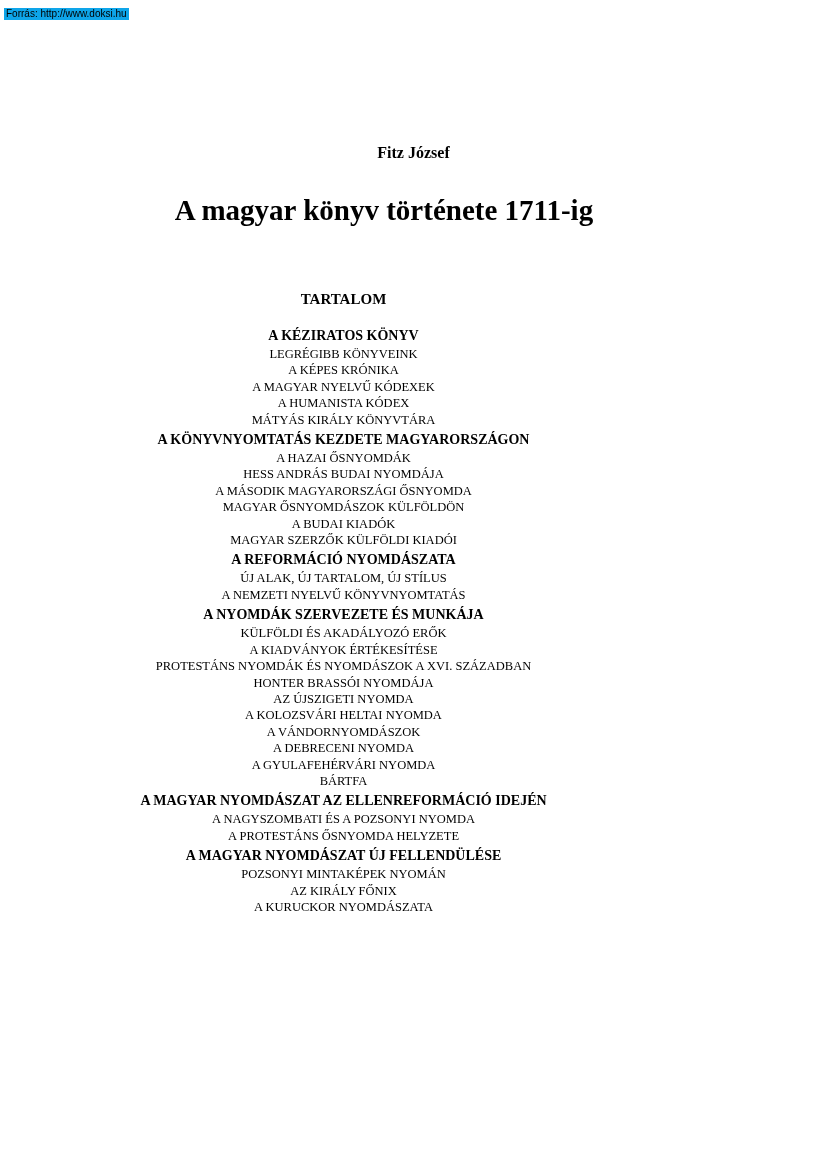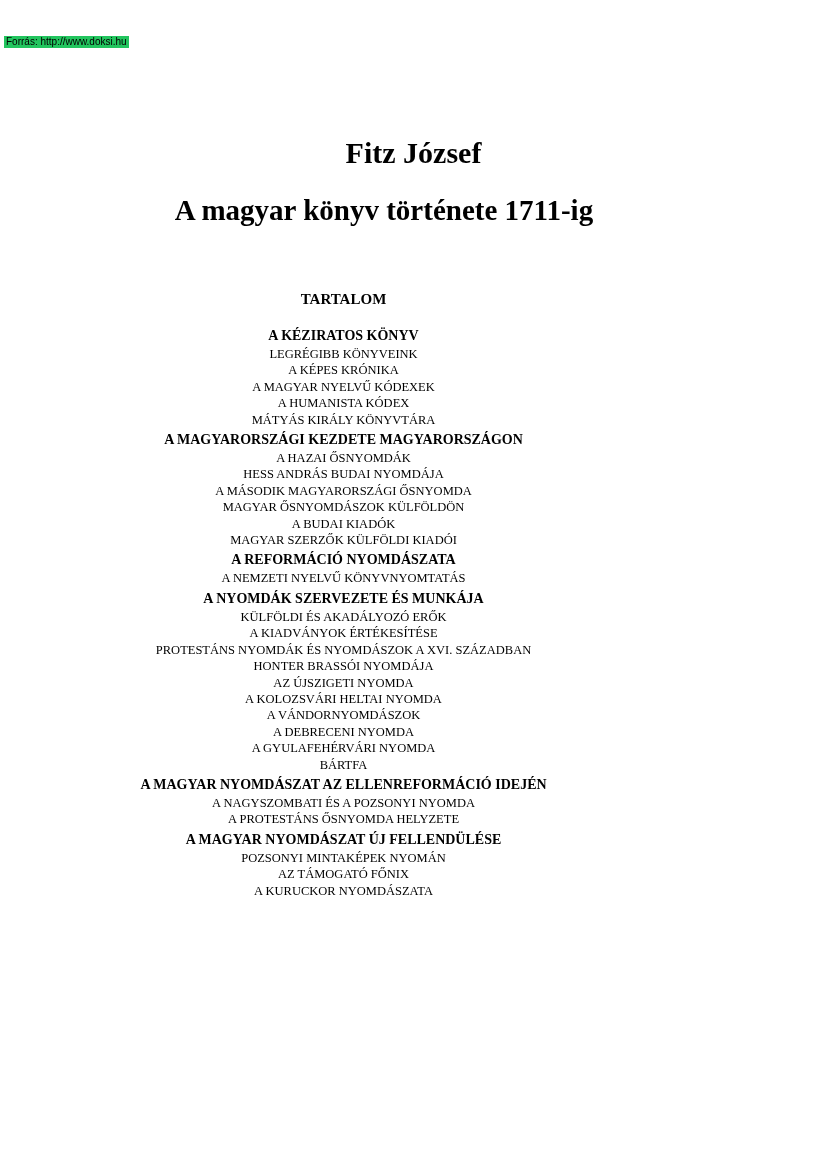--- a/index.html
+++ b/index.html
@@ -15,33 +15,32 @@
       color: #000000;
       font-family: "Liberation Serif", serif;
     }
     .source-note {
       position: absolute;
       left: 4px;
       top: 8px;
       font-family: "Liberation Sans", sans-serif;
       font-size: 10px;
       color: #000;
-      background: #22c55e;
+      background: #0ea5e9;
       padding: 0 2px;
       line-height: 12px;
-      margin-top: 28px;
     }
     .author {
       position: absolute;
       left: 0;
       width: 827px;
       top: 140px;
       text-align: center;
       font-weight: bold;
-      font-size: 30px;
+      font-size: 16px;
       line-height: 26px;
     }
     .book-title {
       position: absolute;
       left: 0;
       width: 768px;
       top: 193px;
       text-align: center;
       font-weight: bold;
       font-size: 29px;
@@ -89,31 +88,32 @@
   <div class="toc-section">
     <div class="toc-section-title">A KÉZIRATOS KÖNYV</div>
     <div class="toc-item">LEGRÉGIBB KÖNYVEINK</div>
     <div class="toc-item">A KÉPES KRÓNIKA</div>
     <div class="toc-item">A MAGYAR NYELVŰ KÓDEXEK</div>
     <div class="toc-item">A HUMANISTA KÓDEX</div>
     <div class="toc-item">MÁTYÁS KIRÁLY KÖNYVTÁRA</div>
   </div>
 
   <div class="toc-section">
-    <div class="toc-section-title">A MAGYARORSZÁGI KEZDETE MAGYARORSZÁGON</div>
+    <div class="toc-section-title">A KÖNYVNYOMTATÁS KEZDETE MAGYARORSZÁGON</div>
     <div class="toc-item">A HAZAI ŐSNYOMDÁK</div>
     <div class="toc-item">HESS ANDRÁS BUDAI NYOMDÁJA</div>
     <div class="toc-item">A MÁSODIK MAGYARORSZÁGI ŐSNYOMDA</div>
     <div class="toc-item">MAGYAR ŐSNYOMDÁSZOK KÜLFÖLDÖN</div>
     <div class="toc-item">A BUDAI KIADÓK</div>
     <div class="toc-item">MAGYAR SZERZŐK KÜLFÖLDI KIADÓI</div>
   </div>
 
   <div class="toc-section">
     <div class="toc-section-title">A REFORMÁCIÓ NYOMDÁSZATA</div>
+    <div class="toc-item">ÚJ ALAK, ÚJ TARTALOM, ÚJ STÍLUS</div>
     <div class="toc-item">A NEMZETI NYELVŰ KÖNYVNYOMTATÁS</div>
   </div>
 
   <div class="toc-section">
     <div class="toc-section-title">A NYOMDÁK SZERVEZETE ÉS MUNKÁJA</div>
     <div class="toc-item">KÜLFÖLDI ÉS AKADÁLYOZÓ ERŐK</div>
     <div class="toc-item">A KIADVÁNYOK ÉRTÉKESÍTÉSE</div>
     <div class="toc-item">PROTESTÁNS NYOMDÁK ÉS NYOMDÁSZOK A XVI. SZÁZADBAN</div>
     <div class="toc-item">HONTER BRASSÓI NYOMDÁJA</div>
     <div class="toc-item">AZ ÚJSZIGETI NYOMDA</div>
@@ -126,16 +126,16 @@
 
   <div class="toc-section">
     <div class="toc-section-title">A MAGYAR NYOMDÁSZAT AZ ELLENREFORMÁCIÓ IDEJÉN</div>
     <div class="toc-item">A NAGYSZOMBATI ÉS A POZSONYI NYOMDA</div>
     <div class="toc-item">A PROTESTÁNS ŐSNYOMDA HELYZETE</div>
   </div>
 
   <div class="toc-section">
     <div class="toc-section-title">A MAGYAR NYOMDÁSZAT ÚJ FELLENDÜLÉSE</div>
     <div class="toc-item">POZSONYI MINTAKÉPEK NYOMÁN</div>
-    <div class="toc-item">AZ TÁMOGATÓ FŐNIX</div>
+    <div class="toc-item">AZ KIRÁLY FŐNIX</div>
     <div class="toc-item">A KURUCKOR NYOMDÁSZATA</div>
   </div>
 </div>
 
 </body></html>

